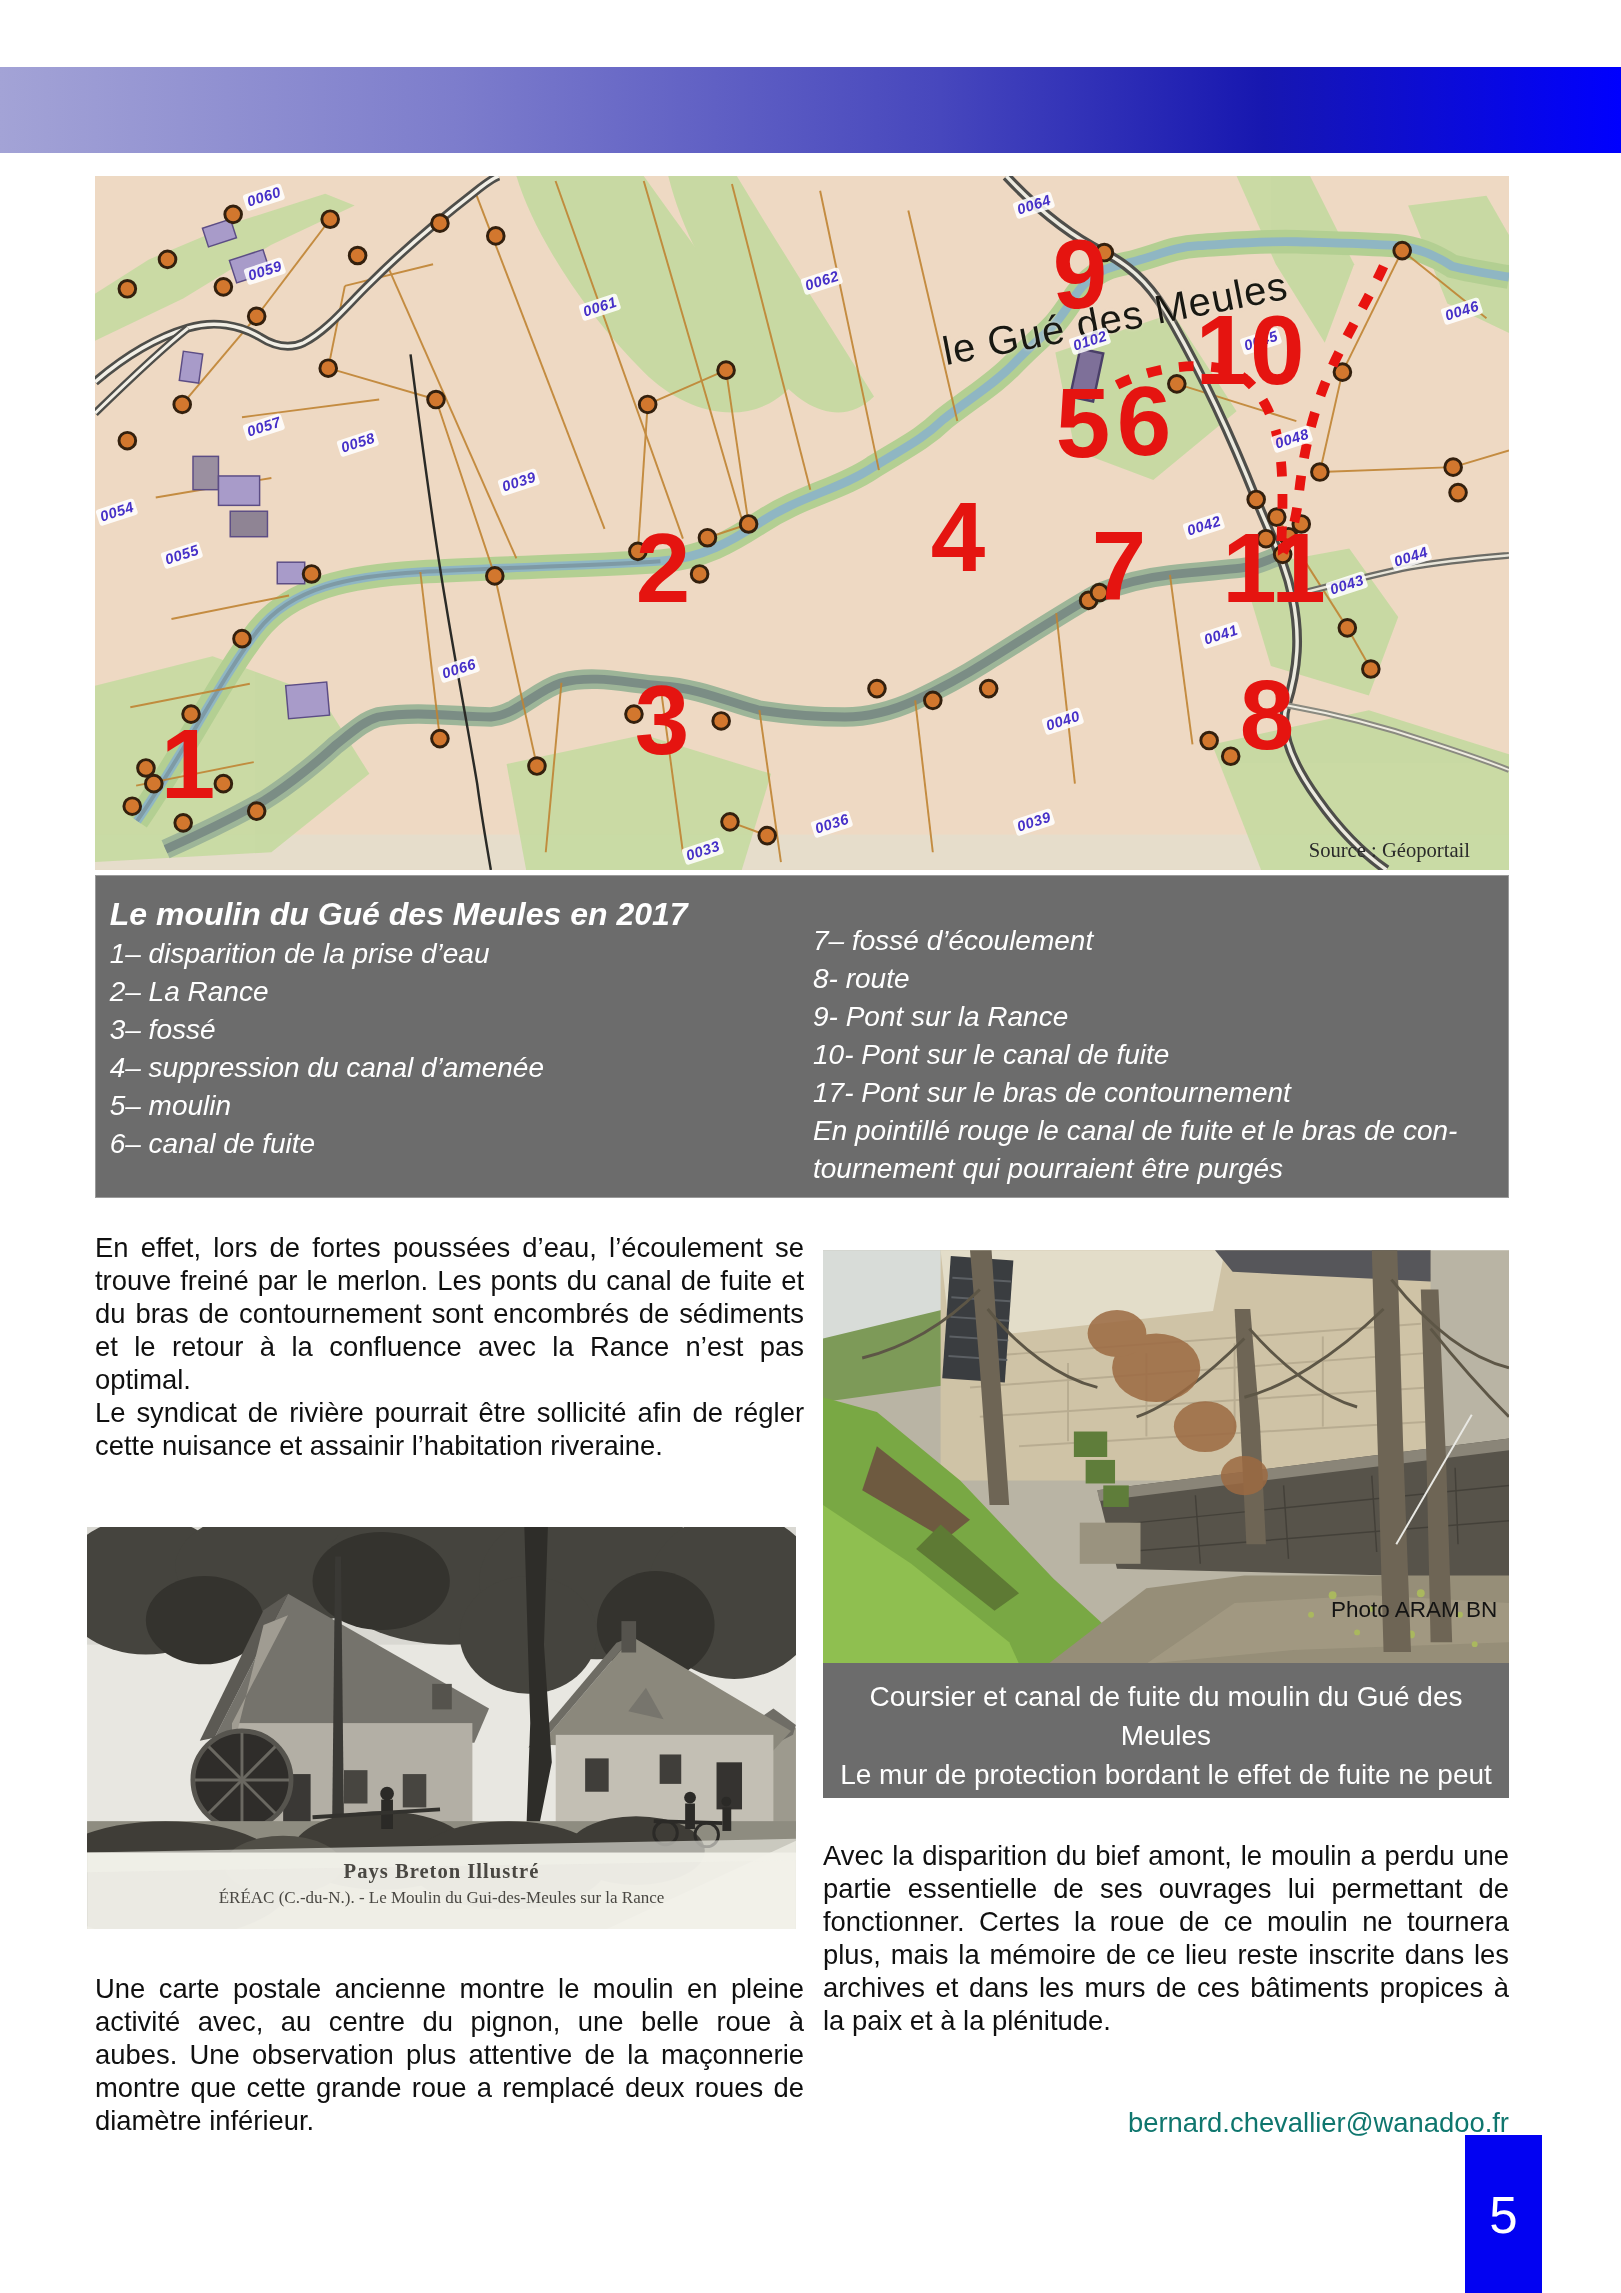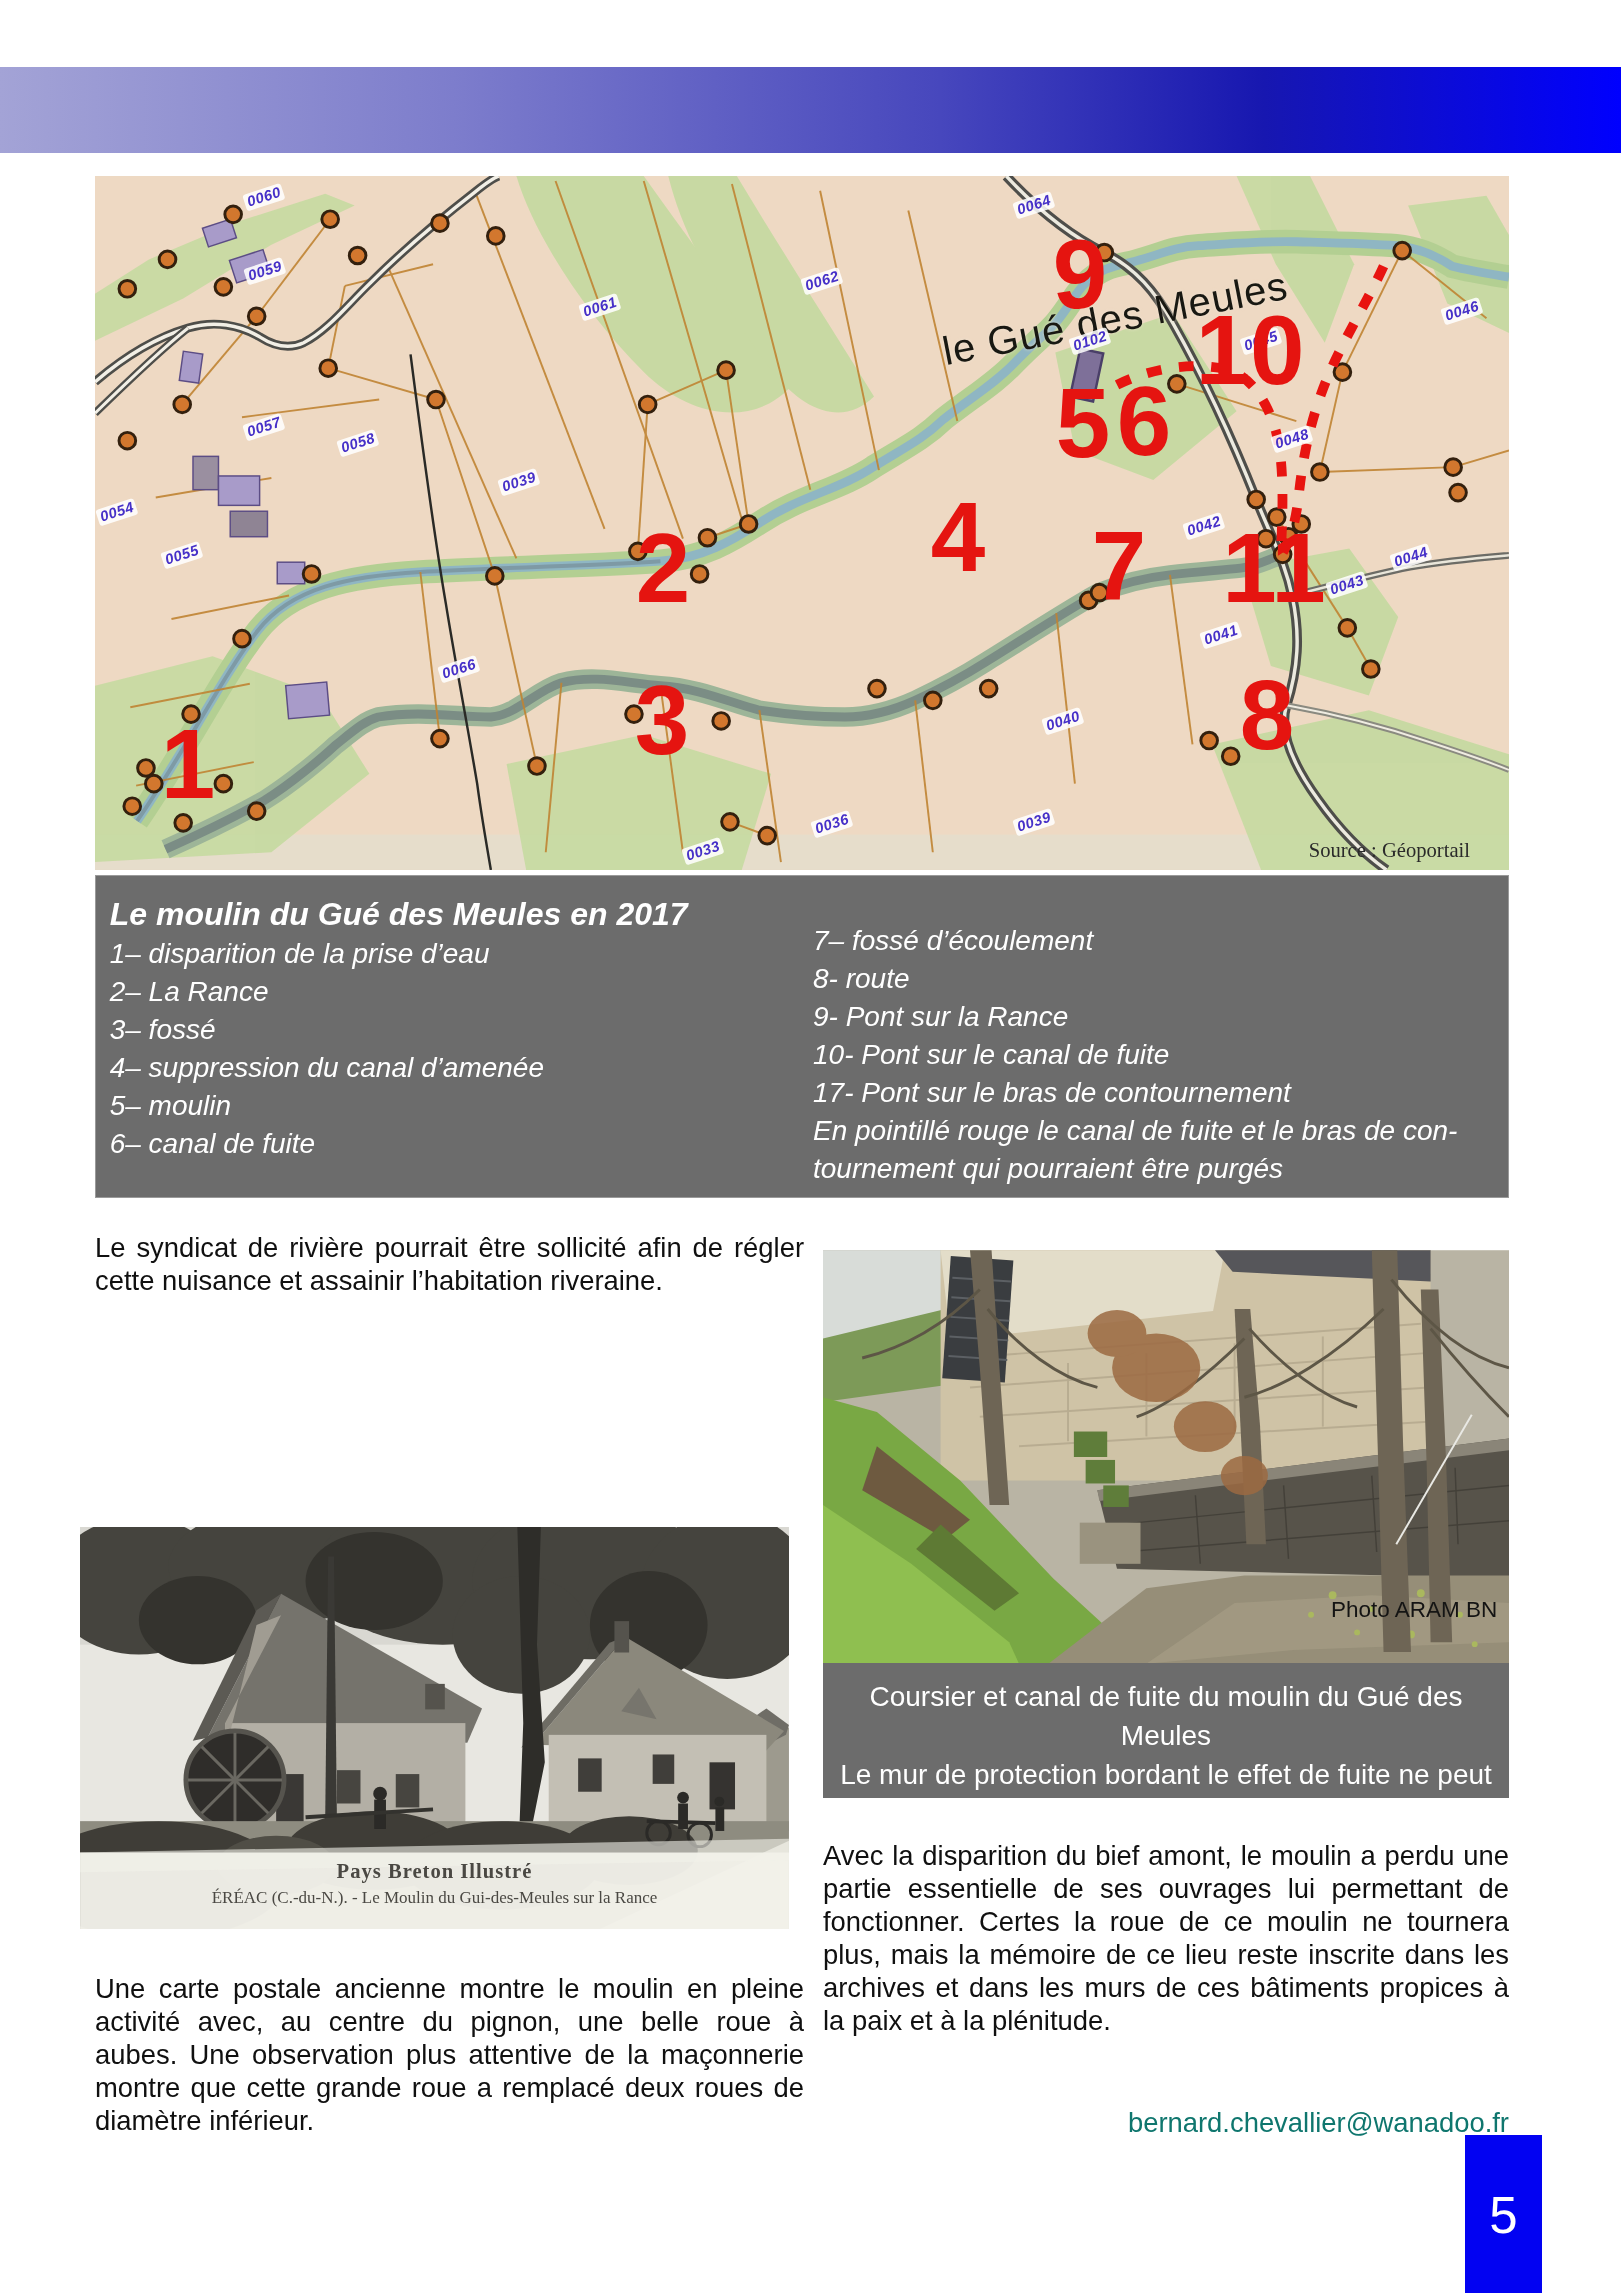--- a/index.html
+++ b/index.html
@@ -28,21 +28,21 @@
   .legend-col.left{left:13.7px;top:59px;width:686px;}
   .legend-col.right{left:717px;top:46px;width:691px;}
   
   .para{position:absolute;font-size:27.4px;line-height:33px;color:#101010;text-align:justify;}
   .para p{margin:0;}
   #para1{left:95px;top:1231px;width:709px;}
   #para2{left:95px;top:1972px;width:709px;}
   #para3{left:823px;top:1839px;width:686px;}
   .email{position:absolute;left:823px;top:2107px;width:686px;text-align:right;font-size:27.4px;color:#0f766e;}
   
-  .photo-bw{position:absolute;left:80px;top:1527px;width:709px;height:402px;overflow:hidden;}
+  .photo-bw{position:absolute;left:87px;top:1527px;width:709px;height:402px;overflow:hidden;}
   .postcard-cap{position:absolute;width:100%;text-align:center;font-family:"Liberation Serif",serif;color:#4a4843;}
   .postcard-cap.l1{top:333px;font-size:20.6px;font-weight:bold;letter-spacing:1px;}
   .postcard-cap.l2{top:361px;font-size:17px;}
   .photo-color{position:absolute;left:823px;top:1250px;width:686px;height:414px;overflow:hidden;}
   .photo-credit{position:absolute;right:11.8px;bottom:41px;font-family:Liberation Sans, sans-serif;
     font-size:22.5px;color:#141414;}
   .caption-box{position:absolute;left:823px;top:1663px;width:686px;height:135px;background:#6c6c6c;}
   .caption-line{width:100%;text-align:center;color:#fff;font-size:28px;line-height:39px;}
   .caption-box .inner{padding-top:13.7px;}
   
@@ -271,20 +271,21 @@
         <div>8- route</div>
         <div>9- Pont sur la Rance</div>
         <div>10- Pont sur le canal de fuite</div>
         <div>17- Pont sur le bras de contournement</div>
         <div>En pointillé rouge le canal de fuite et le bras de con-</div>
         <div>tournement qui pourraient être purgés</div>
       </div>
   </div>
 
   <div id="para1" class="para">
+    <p>En effet, lors de fortes poussées d’eau, l’écoulement se trouve freiné par le merlon. Les ponts du canal de fuite et du bras de contournement sont encombrés de sédiments et le retour à la confluence avec la Rance n’est pas optimal.</p>
     <p>Le syndicat de rivière pourrait être sollicité afin de régler cette nuisance et assainir l’habitation riveraine.</p>
   </div>
 
   <div class="photo-bw">
     <svg width="709" height="402" viewBox="0 0 723 410">
       <rect width="723" height="410" fill="#e8e7e1"></rect>
       <rect width="723" height="120" fill="#d9d8d2"></rect>
 
       <g fill="#45443e">
         <ellipse cx="60" cy="60" rx="90" ry="70"></ellipse>

